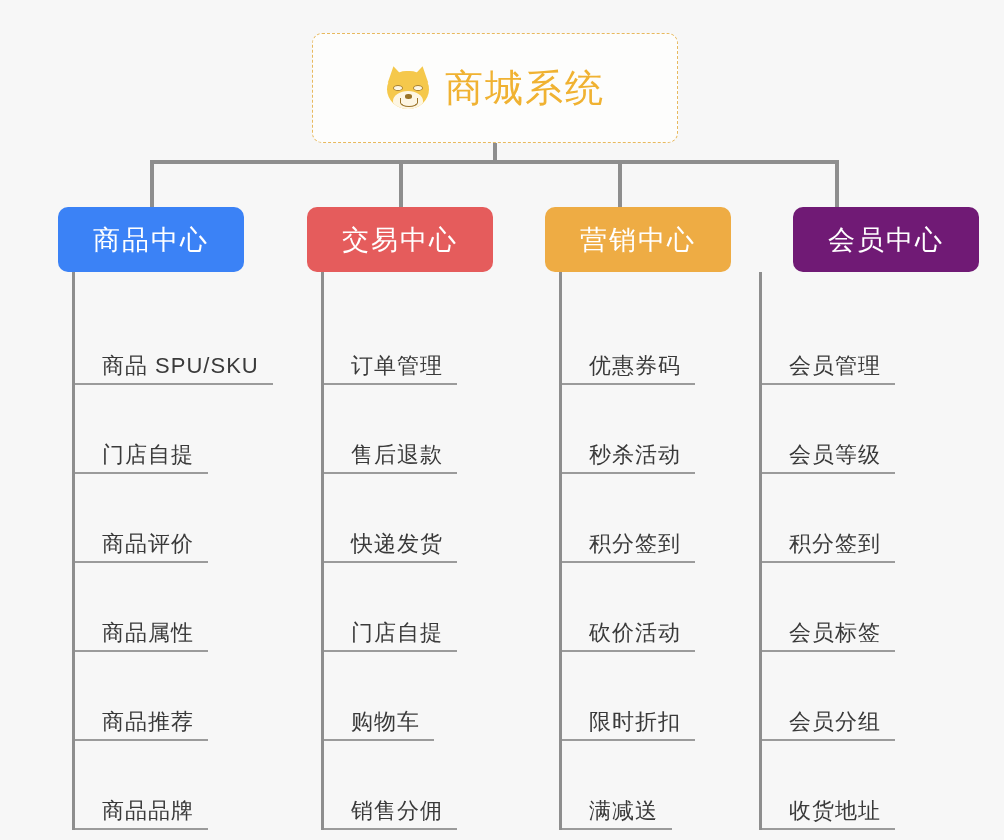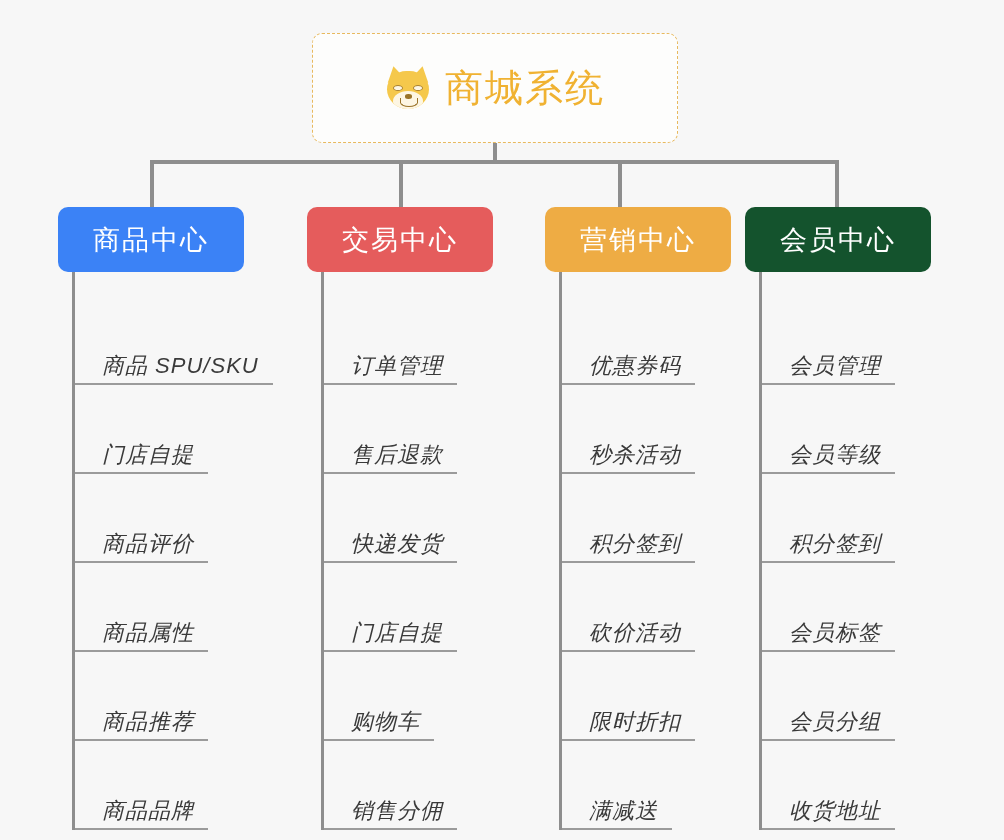--- a/index.html
+++ b/index.html
@@ -186,21 +186,20 @@
     left: 14px;
     border-left: 3px solid #8e8e8e;
     padding-left: 0;
   }
   .item {
     position: relative;
     height: 89px;
     box-sizing: border-box;
     display: flex;
     align-items: flex-end;
-    font-style: italic;
   }
   .item-label {
     display: inline-block;
     font-size: 22px;
     color: #3a3a3a;
     letter-spacing: 1px;
     white-space: nowrap;
     padding: 0 14px 5px 27px;
     border-bottom: 2px solid #9b9b9b;
     line-height: 1.1;
@@ -302,21 +301,21 @@
       <div class="item">
           <span class="item-label">限时折扣</span>
         </div>
       <div class="item">
           <span class="item-label">满减送</span>
         </div>
     </div>
   </div>
 
   <div class="column col4">
-    <div class="cat-header" style="background: #14532d;">会员中心</div>
+    <div class="cat-header" style="background: #701a75; margin-left: 48px;">会员中心</div>
     <div class="cat-stem" style="background: rgb(142, 142, 142);"></div>
     <div class="items" style="border-left-color: rgb(142, 142, 142);">
       <div class="item">
           <span class="item-label">会员管理</span>
         </div>
       <div class="item">
           <span class="item-label">会员等级</span>
         </div>
       <div class="item">
           <span class="item-label">积分签到</span>

